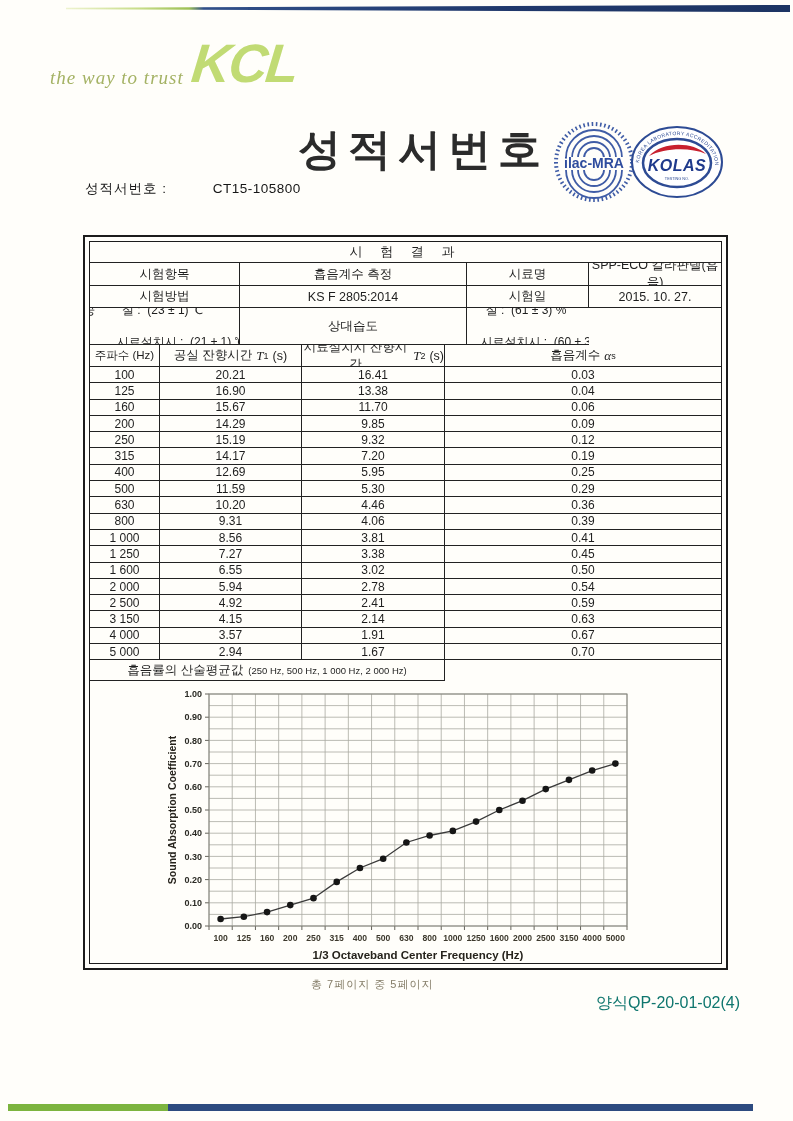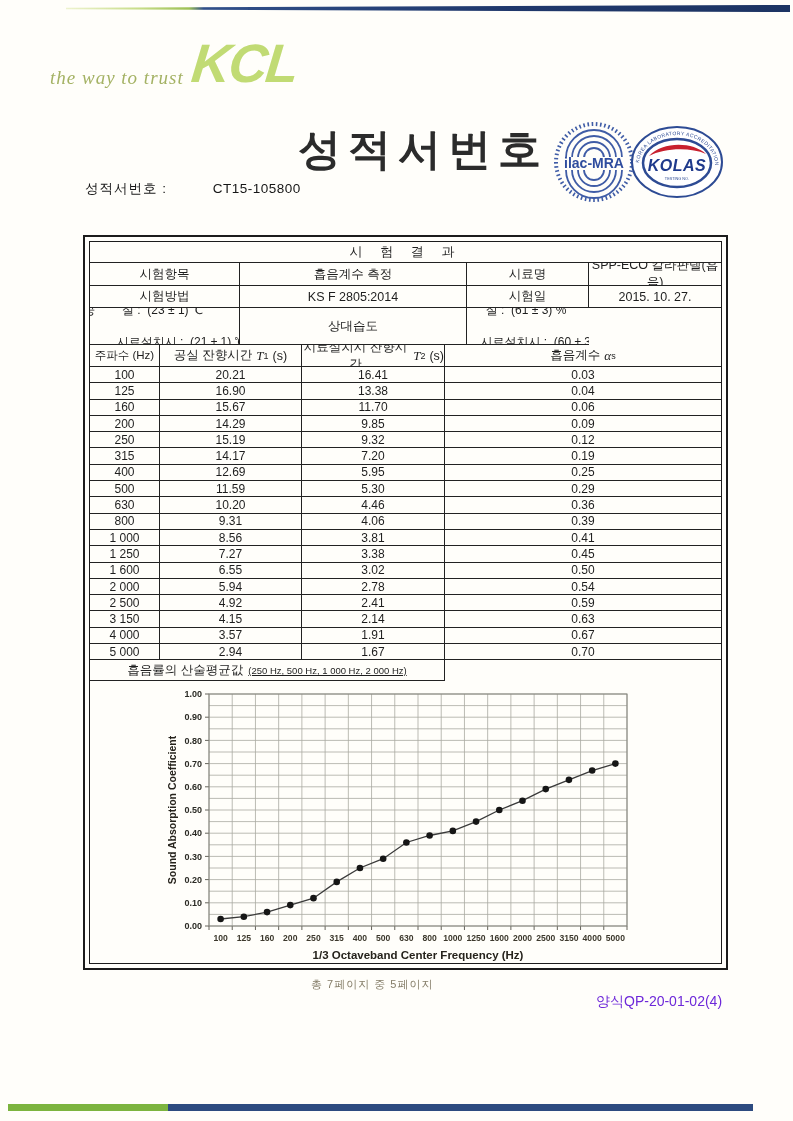--- a/index.html
+++ b/index.html
@@ -35,26 +35,26 @@
   .cell{border-right:1px solid #222;border-bottom:1px solid #222;text-align:center;
         display:flex;align-items:center;justify-content:center;font-size:12.5px;overflow:hidden;}
   .cell.last{border-right:none;}
   .h22{height:22px;}.h21{height:21px;}.h36{height:36px;}.h20{height:20px;}
   .pre2{white-space:pre;line-height:16px;font-size:12px;text-align:left;}
   .fh-cell i{font-family:"Liberation Serif",serif;font-style:italic;font-size:13px;margin-left:4px;}
   .fh-cell sub{font-size:9px;}
   .fh-cell .post{margin-left:4px;}
   .fb-row{display:grid;grid-template-columns:70px 142px 143px 276px;height:16.3px;}
   .fb-row .cell{font-size:12px;line-height:16px;}
-  .sum-note{font-size:9.5px;margin-left:5px;letter-spacing:0;text-decoration:underline;}
+  .sum-note{font-size:9.5px;margin-left:5px;letter-spacing:0;}
   .sum-val{font-weight:bold;font-size:13px;}
   .chart-wrap{height:289px;}
   
   .footer-page{position:absolute;left:311px;top:977px;font-size:11px;color:#857d68;letter-spacing:1px;}
-  .footer-form{position:absolute;left:596px;top:993px;font-size:14px;color:#6d28d9;}
+  .footer-form{position:absolute;left:596px;top:993px;font-size:16px;color:#0f766e;}
   .bottombar{position:absolute;left:8px;top:1104px;width:745px;height:7px;
     background:linear-gradient(90deg,#7cb43f 0%,#7cb43f 21.5%,#2d4b80 21.5%,#2d4b80 100%);}
 </style>
 </head>
 <body>
 
 <div class="page">
 
   <div class="topbar"></div>
 

